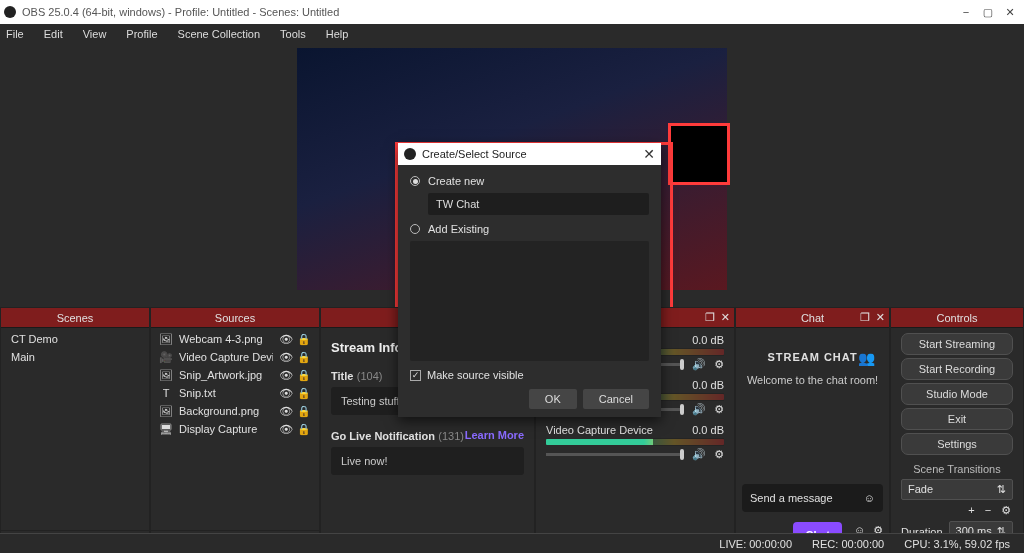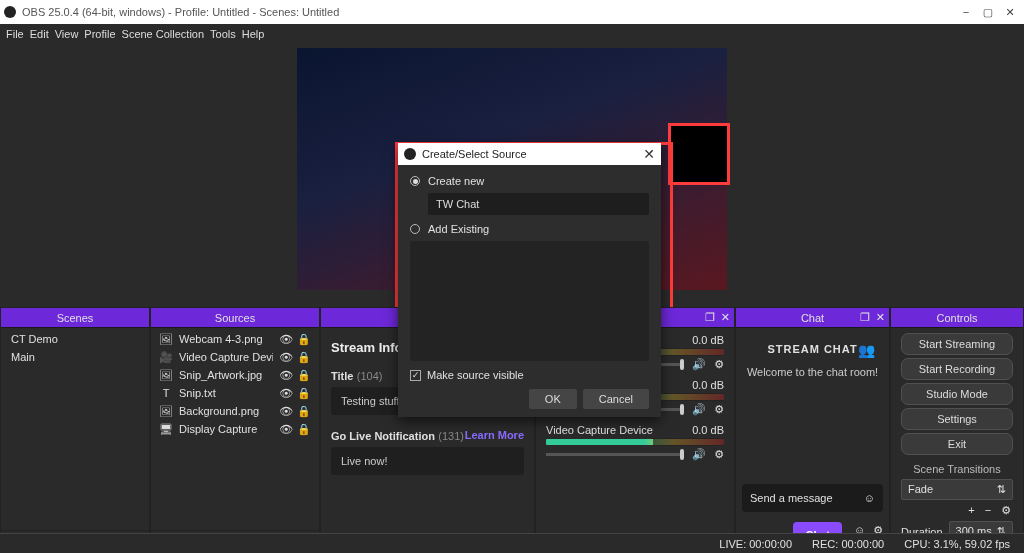--- a/index.html
+++ b/index.html
@@ -2,38 +2,38 @@
 <html><head>
 <meta charset="utf-8">
 <style>
 *{margin:0;padding:0;box-sizing:border-box;font-family:"Segoe UI",Arial,sans-serif;font-size:11px;color:#e0e0e0;user-select:none}
 body{background:#2a2a2a;width:1024px;height:553px;overflow:hidden;position:relative}
 .titlebar{height:24px;background:#fff;display:flex;align-items:center;padding:11px 4px;color:#333}
 .titlebar .ico{width:12px;height:12px;border-radius:50%;background:#222;margin-right:6px}
 .titlebar .ttxt{color:#555;font-size:11px;flex:1}
 .winbtns{display:flex;gap:2px}
 .winbtn{width:20px;height:18px;display:flex;align-items:center;justify-content:center;color:#444}
-.menubar{height:20px;background:#2a2a2a;display:flex;align-items:center;padding:8px 6px;gap:6px}
+.menubar{height:20px;background:#2a2a2a;display:flex;align-items:center;padding:8px 6px;gap:20px}
 .menubar span{color:#ddd}
 .preview{height:263px;position:relative;background:#2a2a2a;display:flex;justify-content:center;padding-top:4px}
 .canvas{width:430px;height:242px;background:linear-gradient(160deg,#0a1530 0%,#1a2040 40%,#5a1820 100%)}
 .redbox{position:absolute;border:3px solid #ff3b3b;pointer-events:none}
 .rb1{left:668px;top:123px;width:62px;height:62px;background:#000}
 .rb2{left:395px;top:142px;width:278px;height:265px}
 .arrow{position:absolute;left:465px;top:195px;width:80px;height:30px;pointer-events:none}
 .arrow svg{overflow:visible}
 .dock{position:absolute;top:307px;left:0;right:0;bottom:0;display:flex;background:#2a2a2a}
 .panel{display:flex;flex-direction:column;border:1px solid #222}
 .panel.scenes{width:150px}
 .panel.sources{width:170px}
 .panel.stream{width:215px}
 .panel.mixer{width:200px}
 .panel.chat{width:155px}
 .panel.controls{flex:1}
-.phead{height:20px;background:#6d28d9;display:flex;align-items:center;justify-content:center;position:relative;color:#bbb;border-bottom:1px solid #1a1a1a}
+.phead{height:20px;background:#7f1d1d;display:flex;align-items:center;justify-content:center;position:relative;color:#bbb;border-bottom:1px solid #1a1a1a}
 .phead .wx{position:absolute;right:4px;display:flex;gap:6px;color:#999}
 .pbody{flex:1;background:#2a2a2a;overflow:hidden;padding:2px}
 .pfoot{height:22px;background:#2a2a2a;border-top:1px solid #222;display:flex;align-items:center;padding:0 6px;gap:8px;color:#ccc;font-size:14px}
 .srow{display:flex;align-items:center;height:18px;padding:0 6px;gap:6px}
 .srow .sicon{width:14px;display:flex;justify-content:center;color:#ddd}
 .srow .stxt{flex:1;white-space:nowrap;overflow:hidden}
 .srow .sbtns{display:flex;gap:4px;font-size:10px;color:#aaa}
 .scenerow{padding:3px 8px}
 
 .stitle{font-size:13px;font-weight:600;margin:10px 8px 6px;color:#eee}
@@ -42,21 +42,21 @@
 .shead .cnt{color:#888;font-weight:400}
 .learn{color:#8a6bff;float:right;font-size:11px}
 
 .mrow{padding:4px 8px}
 .mlabel{font-size:10px;color:#ccc;display:flex;justify-content:space-between}
 .mbar{height:6px;border-radius:1px;background:linear-gradient(90deg,#3c9 0%,#3c9 55%,#fc3 72%,#f33 100%);margin:3px 0;position:relative}
 .mbar::after{content:"";position:absolute;right:0;top:-1px;bottom:-1px;width:40%;background:#222;opacity:.7}
 .mslider{height:3px;background:#555;margin:4px 0;position:relative}
 .mslider::before{content:"";position:absolute;right:0;top:-4px;width:4px;height:11px;background:#ccc;border-radius:2px}
 
-.chat-title{text-align:center;font-weight:700;font-size:12px;letter-spacing:1px;margin:12px 0 10px;position:relative}
+.chat-title{text-align:center;font-weight:700;font-size:12px;letter-spacing:1px;margin:20px 0 10px;position:relative}
 .chat-title .adduser{position:absolute;right:10px;top:0;font-size:14px;color:#ddd}
 .chat-msg{text-align:center;color:#ccc;font-size:11px;margin:8px}
 .chat-input{margin:6px;background:#1b1b1b;border-radius:4px;padding:8px;display:flex;align-items:center;justify-content:space-between;color:#888}
 .chat-send{height:26px;background:#8a4bff;color:#fff;border-radius:4px;padding:0 12px;display:inline-flex;align-items:center;font-weight:600;float:right;margin:4px 6px}
 .cicons{display:inline-flex;gap:8px;margin:6px;color:#ccc;float:right;font-size:14px}
 
 .cbtn{margin:3px 8px;background:#3a3a3a;border:1px solid #505050;text-align:center;padding:4px 0;border-radius:7px;color:#ddd}
 .ctlabel{text-align:center;color:#bbb;margin:8px 0 4px}
 .trow{display:flex;align-items:center;margin:2px 8px;gap:6px}
 .trow .sel{flex:1;background:#3a3a3a;border:1px solid #505050;padding:3px 6px;display:flex;justify-content:space-between;border-radius:2px}
@@ -292,22 +292,22 @@
   </div>
 
   <div class="panel controls">
     <div class="phead">
         <span>Controls</span>
       </div>
     <div class="pbody">
       <div class="cbtn">Start Streaming</div>
       <div class="cbtn">Start Recording</div>
       <div class="cbtn">Studio Mode</div>
+      <div class="cbtn">Exit</div>
       <div class="cbtn">Settings</div>
-      <div class="cbtn">Exit</div>
       <div class="ctlabel">Scene Transitions</div>
       <div class="trow">
           <div class="sel">
             <span>Fade</span>
             <span>⇅</span>
           </div>
         </div>
       <div class="ticons">
           <span>+</span>
           <span>−</span>

